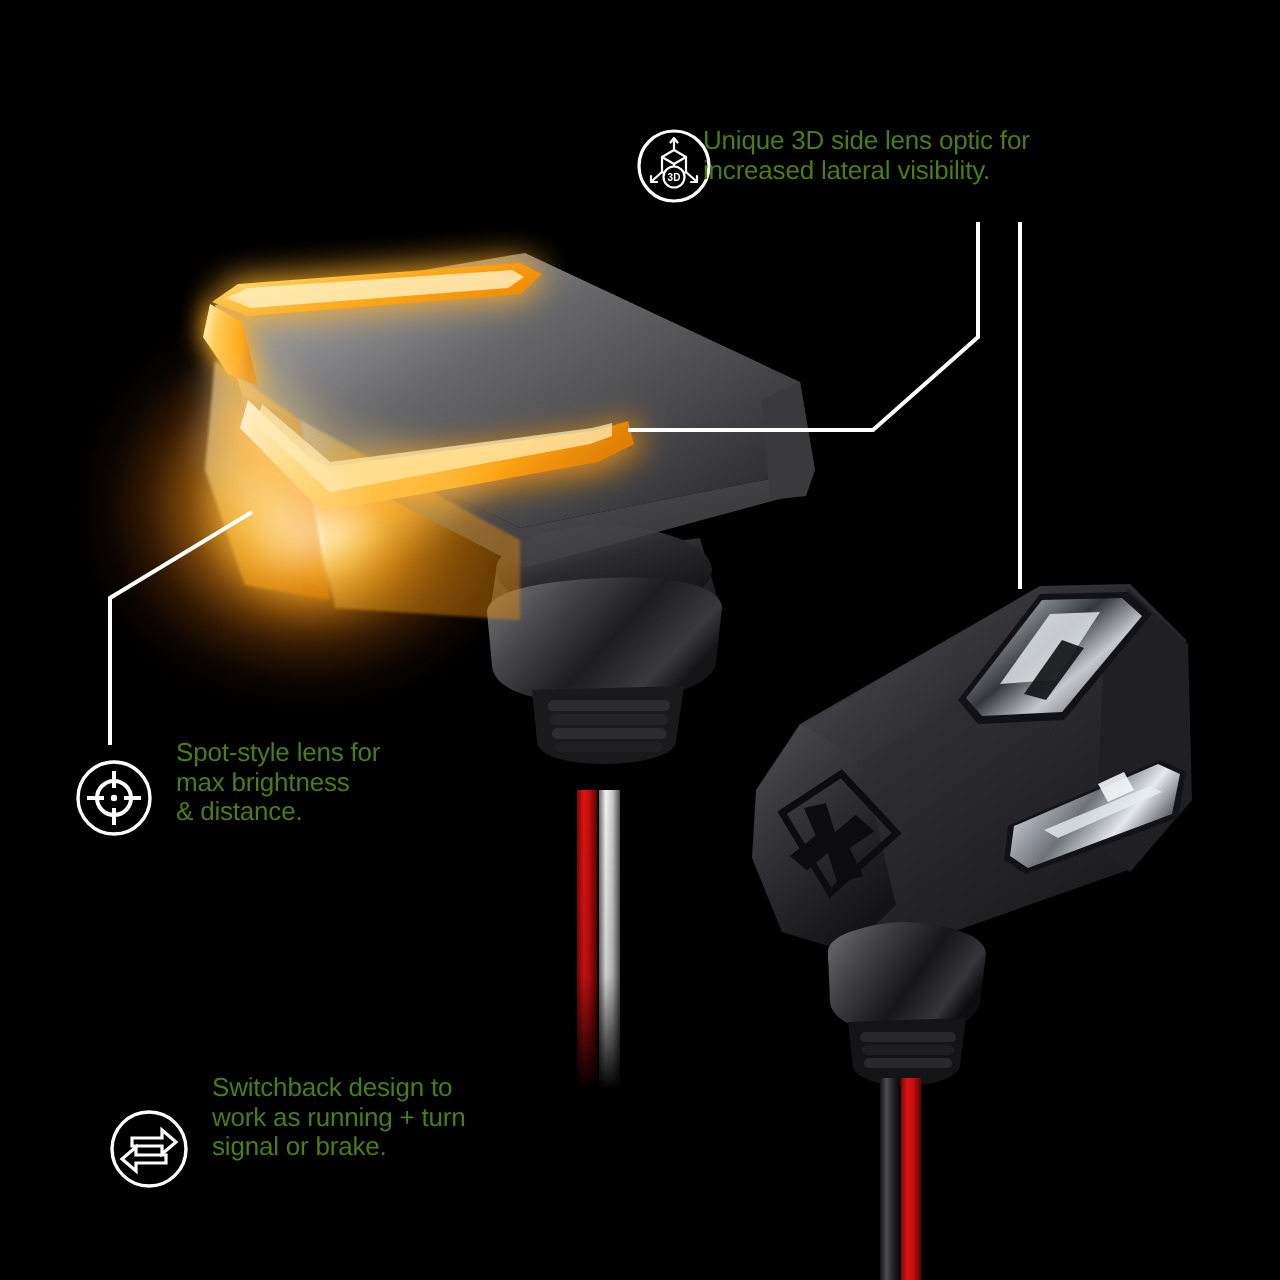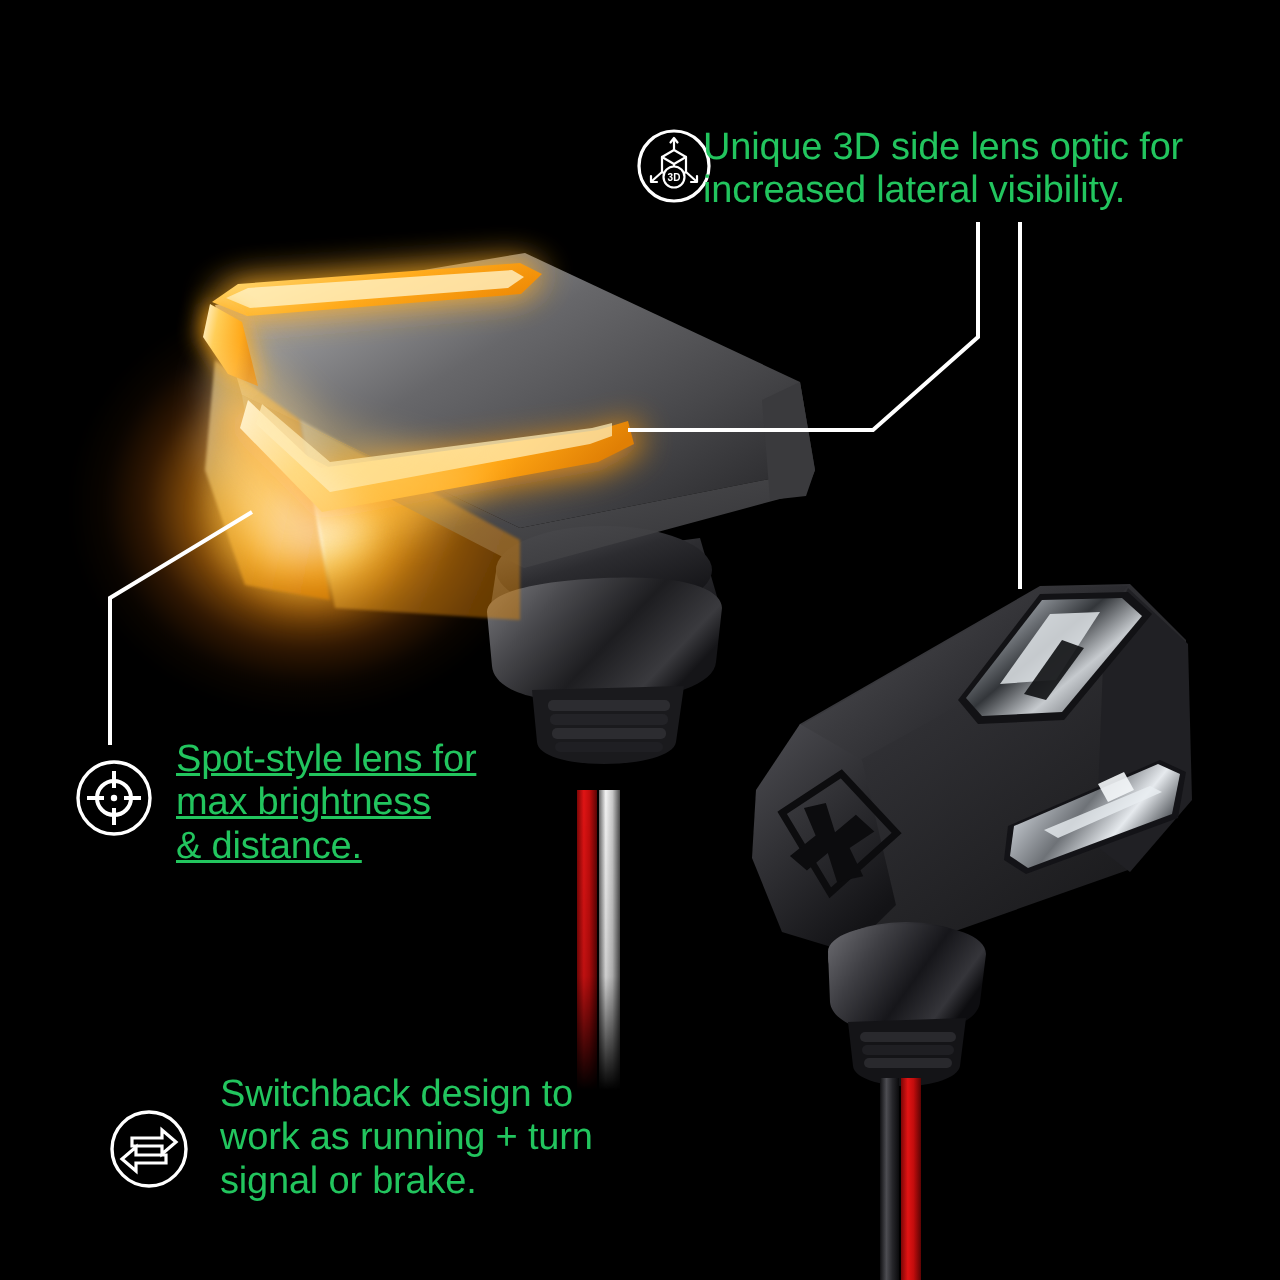--- a/index.html
+++ b/index.html
@@ -12,31 +12,31 @@
     width: 1280px;
     height: 1280px;
     background: #000000;
     overflow: hidden;
     font-family: "Liberation Sans", "DejaVu Sans", sans-serif;
   }
 
   
   .callout-text {
     position: absolute;
-    color: #22c55e;
-    font-size: 38px;
+    color: #4d7c0f;
+    font-size: 26px;
     line-height: 1.14;
     font-weight: 300;
     letter-spacing: -0.2px;
     white-space: pre-line;
     text-rendering: geometricPrecision;
   }
   #callout-3d-text   { left: 703px; top: 126px;  width: 560px; }
-  #callout-spot-text { left: 176px; top: 738px;  width: 360px; text-decoration: underline; }
-  #callout-sw-text   { left: 220px; top: 1073px; width: 430px; }
+  #callout-spot-text { left: 176px; top: 738px;  width: 360px; }
+  #callout-sw-text   { left: 212px; top: 1073px; width: 430px; }
 
   
   .icon-circle {
     position: absolute;
     border-radius: 50%;
   }
   #icon-3d        { left: 636px;  top: 128px;  width: 76px; height: 76px; }
   #icon-spot      { left: 74px;   top: 758px;  width: 80px; height: 80px; }
   #icon-switch    { left: 108px;  top: 1108px; width: 82px; height: 82px; }
   .icon-circle svg { display: block; width: 100%; height: 100%; }

